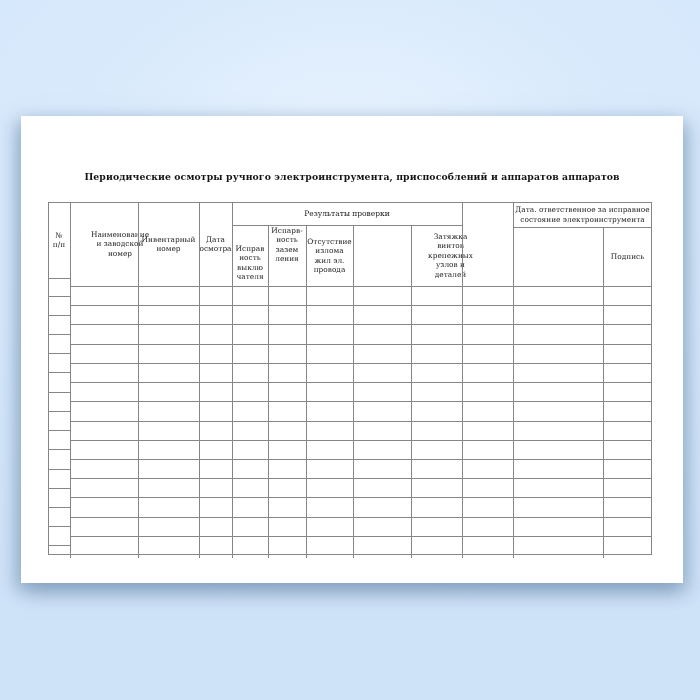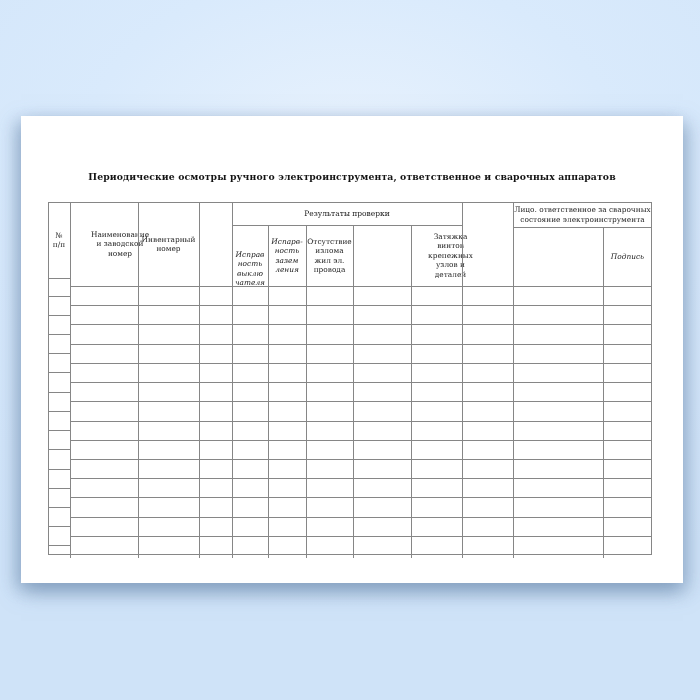--- a/index.html
+++ b/index.html
@@ -38,51 +38,53 @@
   .vline,.hline{position:absolute;background:#868686;}
   .vline{width:1px;}
   .hline{height:1px;}
   .brow{position:absolute;left:22px;width:582px;}
 </style>
 </head>
 <body>
 
 <div class="stage">
   <div class="paper">
-    <div class="title">Периодические осмотры ручного электроинструмента, ответственное и сварочных аппаратов</div>
+    <div class="title">Периодические осмотры ручного электроинструмента, приспособлений и аппаратов аппаратов</div>
     <div class="table">
       <div class="grp grp-results">Результаты проверки</div>
-      <div class="grp grp-resp">Лицо. ответственное за сварочных
+      <div class="grp grp-resp">Дата. ответственное за исправное
 состояние электроинструмента</div>
 
     <div class="hcell" style="left: 1px; width: 20px; top: 0px; height: 76px;">№
 п/п</div>
         <div class="hcell" style="left: 39px; width: 66px; top: 0px; height: 84px;">Наименование
 и заводской
 номер</div>
         <div class="hcell" style="left: 91px; width: 59px; top: 0px; height: 84px;">Инвентарный
 номер</div>
-        <div class="hcell" style="left: 185px; width: 34px; top: 36px; height: 61px; font-style: italic;">Исправ
+        <div class="hcell" style="left: 152px; width: 31px; top: 0px; height: 84px;">Дата
+осмотра</div>
+        <div class="hcell" style="left: 185px; width: 34px; top: 30px; height: 61px;">Исправ
 ность
 выклю
 чателя</div>
-        <div class="hcell" style="left: 221px; width: 36px; top: 23px; height: 61px; font-style: italic;">Испарв-
+        <div class="hcell" style="left: 221px; width: 36px; top: 12px; height: 61px;">Испарв-
 ность
 зазем
 ления</div>
         <div class="hcell" style="left: 259px; width: 45px; top: 23px; height: 61px;">Отсутствие
 излома
 жил эл.
 провода</div>
         <div class="hcell" style="left: 378px; width: 49px; top: 23px; height: 61px;">Затяжка
 винтов
 крепежных
 узлов и
 деталей</div>
-        <div class="hcell" style="left: 556px; width: 47px; top: 25px; height: 59px; font-style: italic;">Подпись</div>
+        <div class="hcell" style="left: 556px; width: 47px; top: 25px; height: 59px;">Подпись</div>
         <div class="brow" style="top: 84px; height: 19.2143px;"></div>
         <div class="brow" style="top: 103.214px; height: 19.2143px;"></div>
         <div class="brow" style="top: 122.429px; height: 19.2143px;"></div>
         <div class="brow" style="top: 141.643px; height: 19.2143px;"></div>
         <div class="brow" style="top: 160.857px; height: 19.2143px;"></div>
         <div class="brow" style="top: 180.071px; height: 19.2143px;"></div>
         <div class="brow" style="top: 199.286px; height: 19.2143px;"></div>
         <div class="brow" style="top: 218.5px; height: 19.2143px;"></div>
         <div class="brow" style="top: 237.714px; height: 19.2143px;"></div>
         <div class="brow" style="top: 256.929px; height: 19.2143px;"></div>

